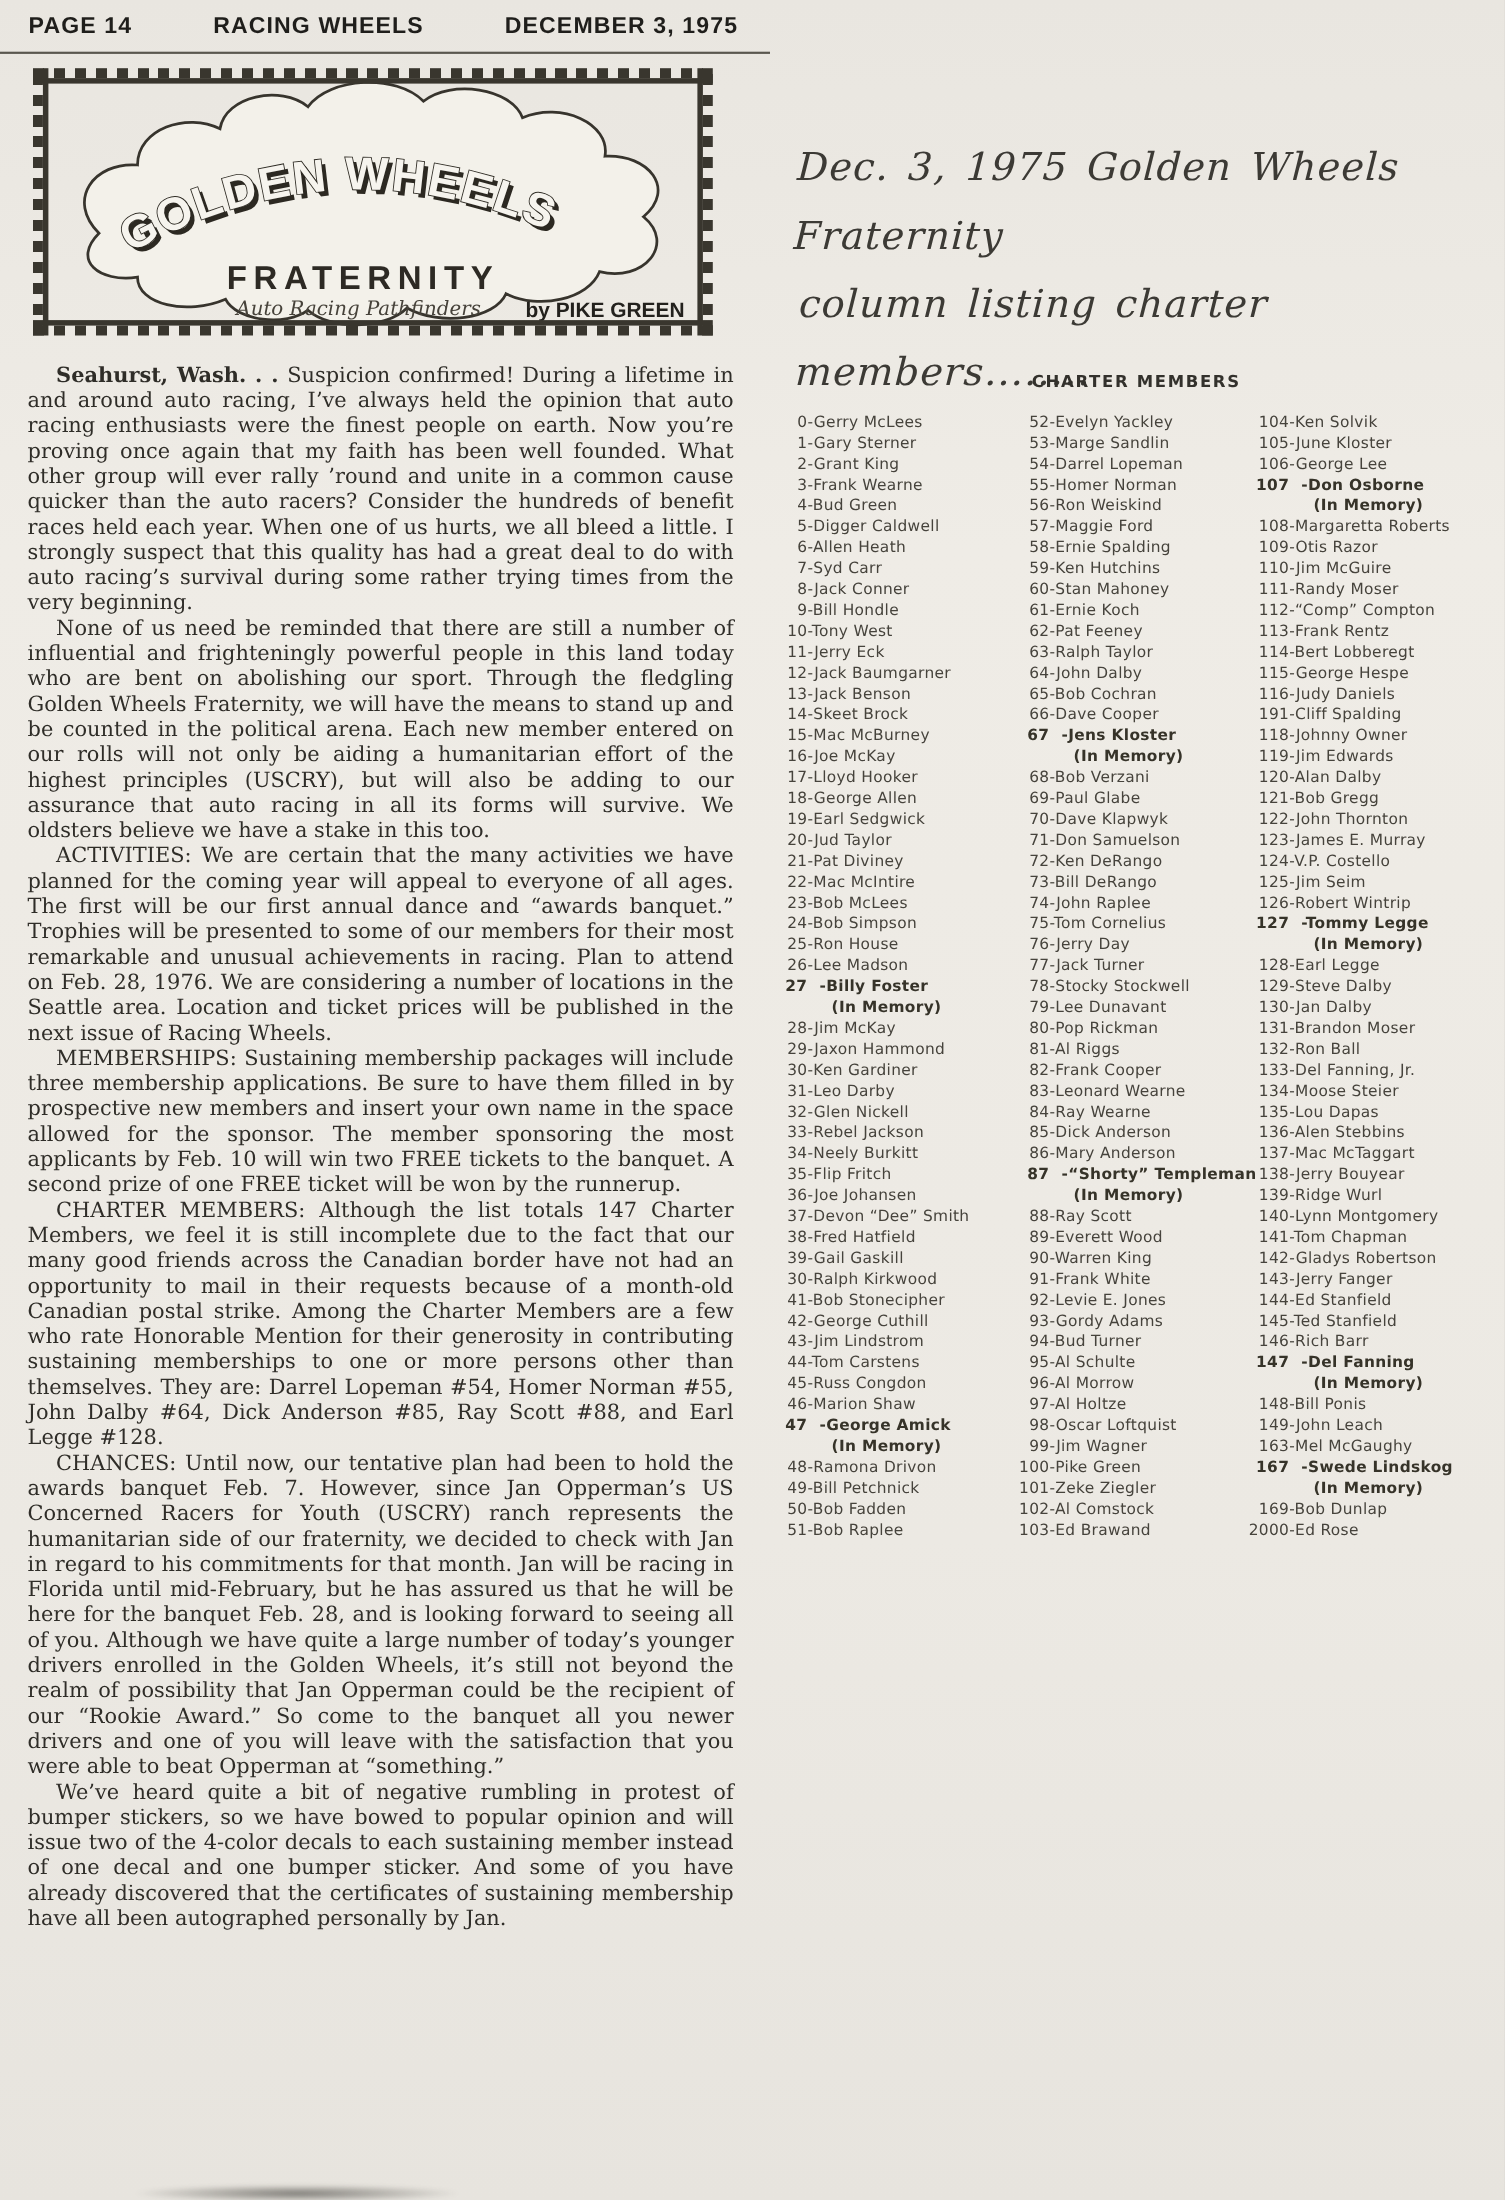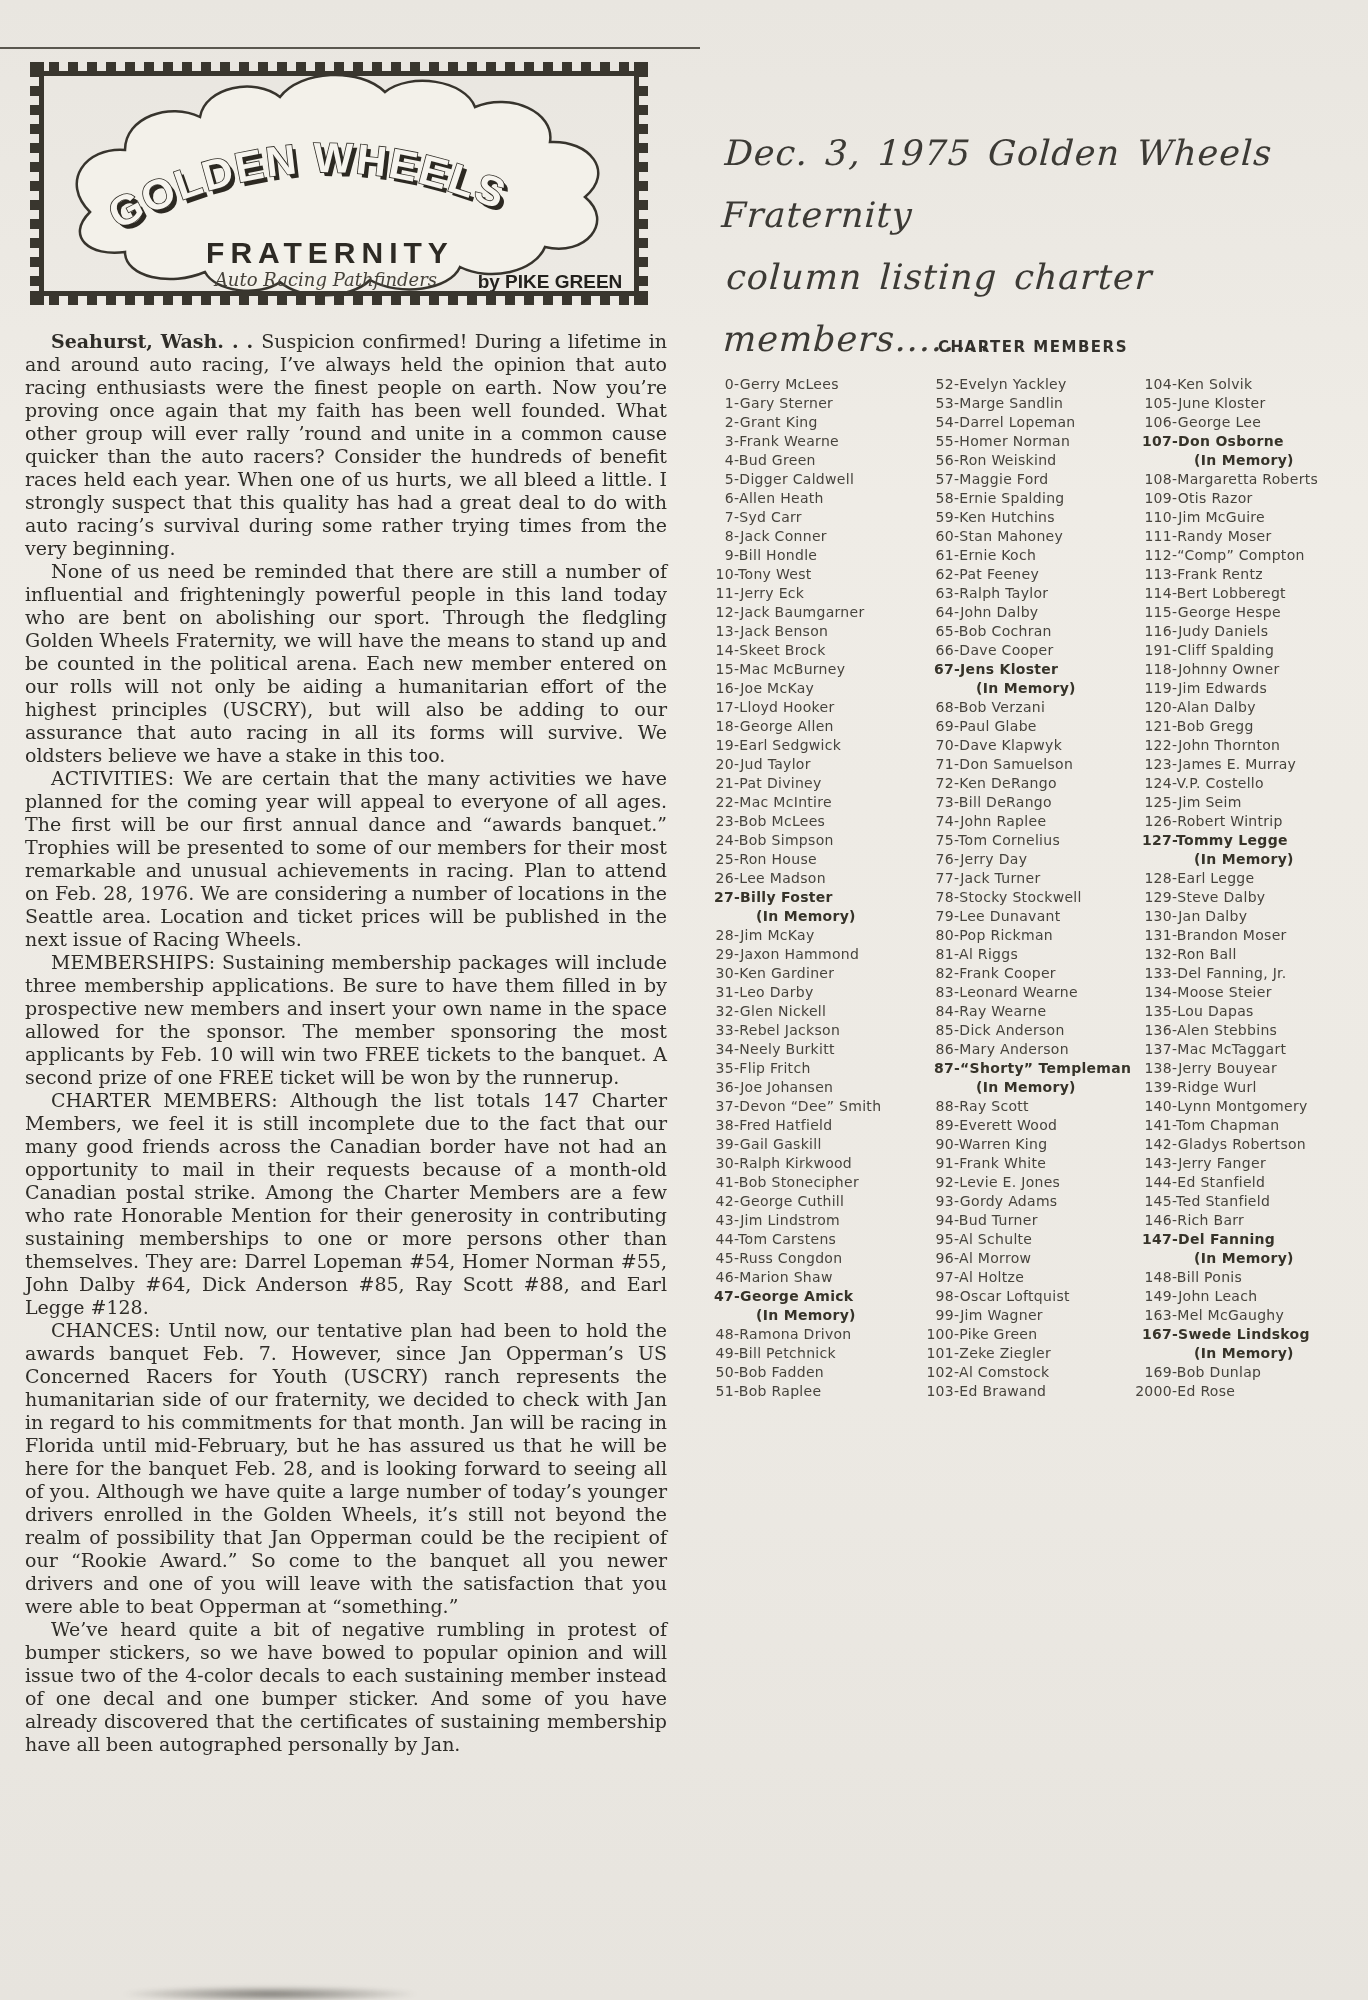--- a/index.html
+++ b/index.html
@@ -61,30 +61,35 @@
     color:#46433c;letter-spacing:0.3px;
   }
   #mcol0{left:698px;width:218px;}
   #mcol1{left:918px;width:220px;}
   #mcol2{left:1126px;width:242px;}
   .mrow{display:flex;line-height:19px;white-space:nowrap;}
   .num{flex:none;width:36px;text-align:right;}
   #mcol2 .num{width:46px;}
   .memory{padding-left:58px;font-weight:bold;line-height:19px;color:#363329;}
   #mcol2 .memory{padding-left:68px;}
-  .mem{font-weight:bold;color:#363329;}
+  .mem{font-weight:bold;color:#363329;gap:11px;}
   .smudge{position:absolute;left:120px;top:1986px;width:300px;height:16px;
     background:radial-gradient(ellipse at center,rgba(40,38,33,.55),rgba(40,38,33,0) 70%);
     filter:blur(2px);}
 </style>
 </head>
 <body>
 
 <div class="page">
 
+  <header class="masthead">
+    <span>PAGE 14</span>
+    <span>RACING WHEELS</span>
+    <span>DECEMBER 3, 1975</span>
+  </header>
   <div class="masthead-rule"></div>
 
   <div class="logo-box">
     <div class="sp sp-top"></div>
     <div class="sp sp-bottom"></div>
     <div class="sp sp-left"></div>
     <div class="sp sp-right"></div>
     <svg class="logo-svg" viewBox="0 0 618 243">
       <defs>
         <path id="arcpath" d="M 88 168 Q 306 48 528 178" fill="none"></path>

